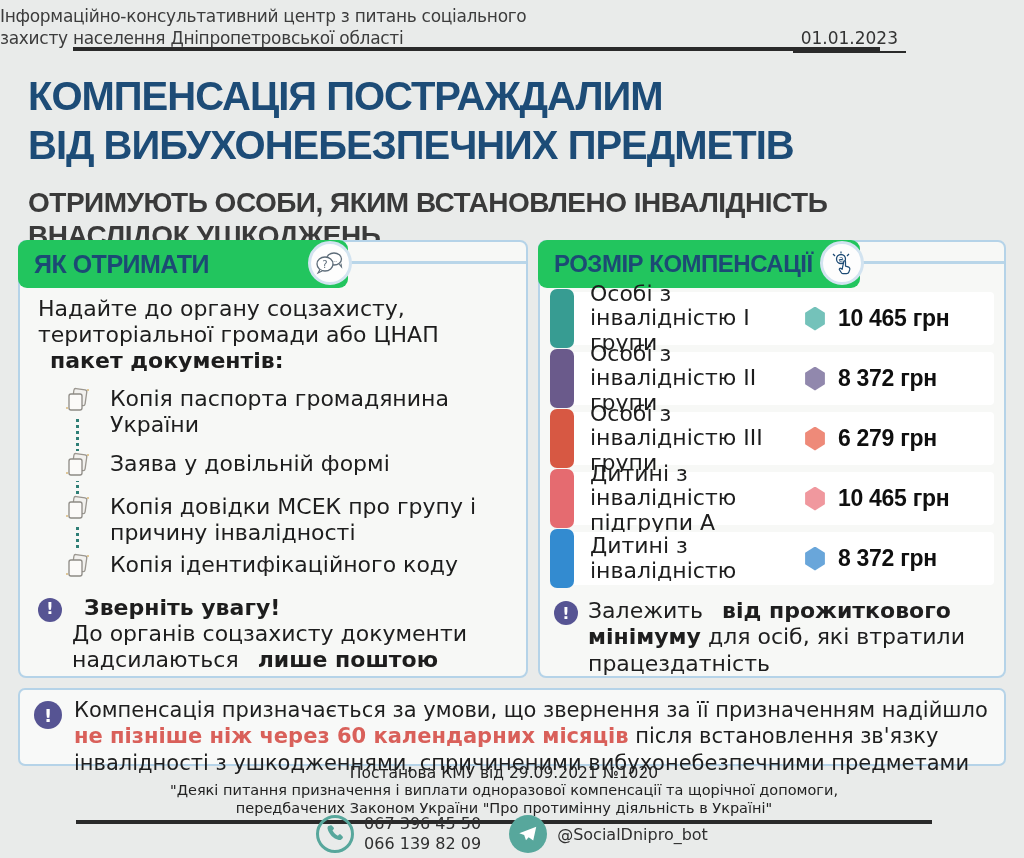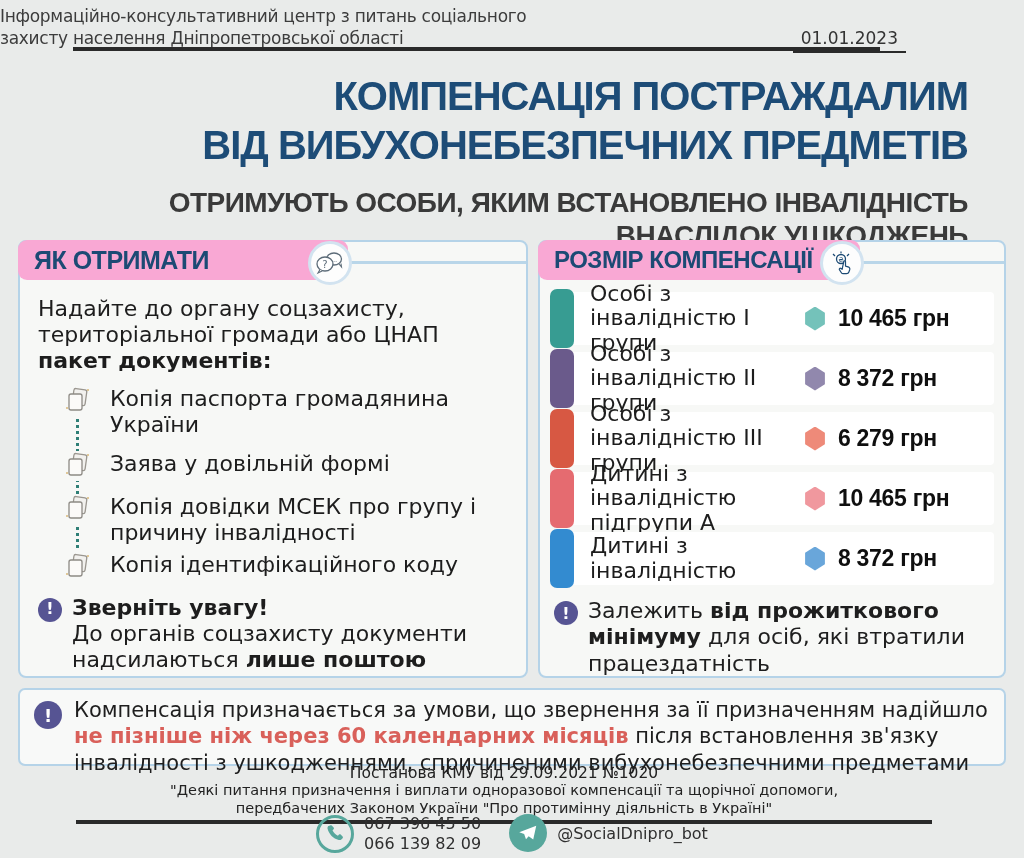--- a/index.html
+++ b/index.html
@@ -12,43 +12,43 @@
     overflow:hidden;
   }
   
   .top-header { position:absolute; top:6px; left:0; width:1024px; 
     font-size:17px; line-height:1.28; color:#3c3c3c; letter-spacing:-0.3px; }
   .date-stamp { position:absolute; top:28px; right:118px; font-size:17px; color:#333;
     border-bottom:2px solid #2a2a2a; padding:0 8px 3px; }
   .header-rule { position:absolute; top:47px; left:73px; width:807px; height:4px; background:#2a2a2a; }
 
   
-  .title-block { position:absolute; top:72px; left:28px; width:940px;text-align:right; }
+  .title-block { position:absolute; top:72px; left:28px; width:940px; }
   .title-line { font-family:"Liberation Sans", sans-serif; font-weight:800; font-size:40px;
     line-height:1.22; letter-spacing:-1px; color:#1d4c77; }
   .subtitle-block { margin-top:16px; font-family:"Liberation Sans", sans-serif; font-weight:700;
     font-size:28px; line-height:1.2; letter-spacing:-0.5px; color:#3a3a3a; }
 
   
   .columns { position:absolute; top:240px; left:18px; width:988px; height:438px; display:flex; gap:10px; }
   .panel { position:relative; border:2px solid #b5d3e8; border-radius:8px; background:#f7f8f6; overflow:visible; }
   .panel-left  { width:510px; }
   .panel-right { flex:1; }
   .panel-head { position:relative; height:44px; }
-  .band { position:absolute; left:-2px; top:-2px; height:40px; background:#f9a8d4; border-radius:9px;
+  .band { position:absolute; left:-2px; top:-2px; height:48px; background:#22c55e; border-radius:9px;
     display:flex; align-items:center; padding-left:16px; z-index:1; }
   .band-title { font-family:"Liberation Sans", sans-serif; font-weight:800; font-size:25px;
     letter-spacing:-0.5px; color:#1c4a74; }
   .head-line { position:absolute; top:19px; height:3px; background:#b9d6e9; z-index:0; }
   .head-circle { position:absolute; top:-1px; width:44px; height:44px; background:#fdfdfd;
     border:3px solid #d2e3f0; border-radius:50%; z-index:2; display:flex; align-items:center; justify-content:center; }
 
   
   .how-body { padding:10px 14px 8px 18px; font-size:22px; line-height:1.18; color:#1d1d1d; }
-  .bold { font-weight:700; }
+  .bold { font-weight:700;margin-left:12px; }
   .doc-list { position:relative; margin:12px 0 8px 26px; }
   .doc-list::before { content:""; position:absolute; left:12px; top:26px; bottom:34px;
     border-left:3px dotted #2f7f76; }
   .doc-item { display:flex; gap:18px; margin-bottom:13px; align-items:flex-start; }
   .doc-icon { flex:none; width:28px; height:30px; background:#f7f8f6; z-index:1; position:relative; }
   .panel-note { display:flex; gap:10px; margin-top:4px; align-items:flex-start; }
   .excl-icon { flex:none; width:24px; height:24px; border-radius:50%; background:#565493; color:#fff;
     font-weight:700; font-size:16px; display:flex; align-items:center; justify-content:center; margin-top:3px; }
   .note-text { font-size:22px; line-height:1.2; }
 
@@ -73,21 +73,21 @@
   .bottom-note .excl-icon { width:28px; height:28px; font-size:18px; margin-top:4px; }
   .bottom-note-text { font-size:21px; line-height:1.26; color:#1e1e1e; }
   .red-bold { color:#d9605a; font-weight:700; }
 
   
   .footer { position:absolute; top:764px; left:0; width:1008px; text-align:center; }
   .footer-line1 { font-size:15.5px; color:#222; }
   .footer-line2 { font-size:14.5px; color:#222; line-height:1.22; }
   .footer-rule { margin:3px auto 0; width:856px; height:4px; background:#2a2a2a; }
   .contacts { position:absolute; top:814px; left:0; width:1024px; display:flex;
-    justify-content:center; align-items:flex-start; gap:28px; }
+    justify-content:center; align-items:center; gap:28px; }
   .phone-group { display:flex; align-items:center; gap:10px; }
   .phone-circle { width:38px; height:38px; border-radius:50%; border:3px solid #57a79c;
     display:flex; align-items:center; justify-content:center; }
   .phone-numbers { text-align:left; font-size:16px; line-height:1.25; color:#2f2f2f; }
   .tg-group { display:flex; align-items:center; gap:10px; }
   .tg-circle { width:38px; height:38px; border-radius:50%; background:#57a79c;
     display:flex; align-items:center; justify-content:center; }
   .tg-handle { font-size:16px; color:#2f2f2f; }
 </style>
 </head>

